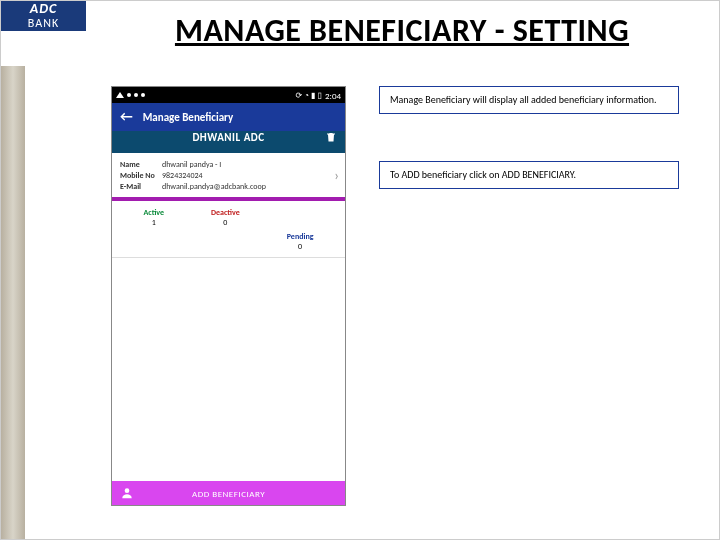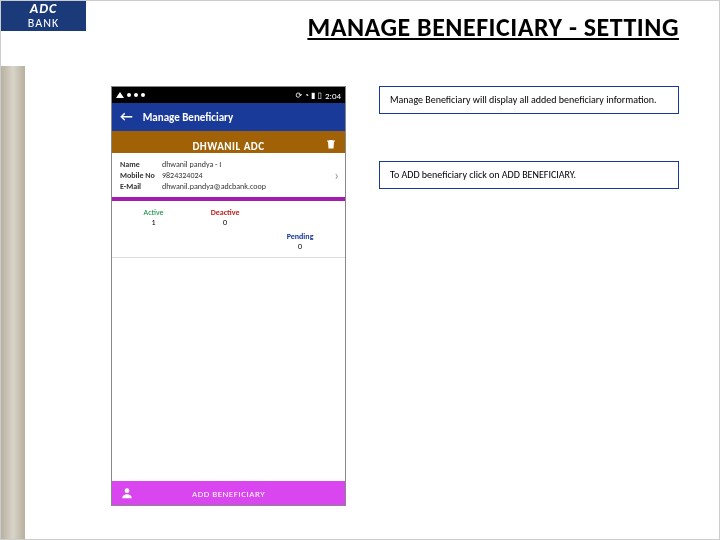--- a/index.html
+++ b/index.html
@@ -40,22 +40,22 @@
     top: 65px;
     bottom: 0;
     width: 24px;
     background: linear-gradient(90deg, #b8b0a0 0%, #d8d4c8 50%, #b8b0a0 100%);
   }
   .page-title {
     position: absolute;
     top: 10px;
     left: 124px;
     right: 40px;
-    text-align: right;
-    font-size: 26px;
+    text-align: center;
+    font-size: 32px;
     font-weight: bold;
     text-decoration: underline;
     letter-spacing: 0.5px;
   }
   .phone {
     position: absolute;
     left: 110px;
     top: 85px;
     width: 235px;
     height: 420px;
@@ -89,24 +89,24 @@
     gap: 10px;
     font-size: 11px;
     font-weight: 600;
   }
   .back-arrow {
     font-size: 14px;
     line-height: 1;
   }
   .bene-bar {
     height: 22px;
-    background: #a16207;
-    color: #fff;
-    display: flex;
-    align-items: flex-end;
+    background: #0c4a6e;
+    color: #fff;
+    display: flex;
+    align-items: flex-start;
     justify-content: center;
     position: relative;
     font-size: 11px;
     font-weight: bold;
     letter-spacing: 0.5px;
   }
   .trash {
     position: absolute;
     right: 8px;
     color: #fff;
@@ -132,21 +132,21 @@
     color: #999;
   }
   .status-row {
     display: flex;
     justify-content: space-around;
     padding: 6px 8px;
     font-size: 8px;
     border-bottom: 1px solid #ddd;
   }
   .status-col { text-align: center; }
-  .status-active { color: #0a8a3a; font-weight: normal; }
+  .status-active { color: #0a8a3a; font-weight: bold; }
   .status-deactive { color: #c02020; font-weight: bold; }
   .status-pending { color: #1a3a9a; font-weight: bold; margin-top: 24px; }
   .phone-body {
     flex: 1;
     background: #fff;
   }
   .phone-footer {
     position: absolute;
     bottom: 0;
     left: 0;

